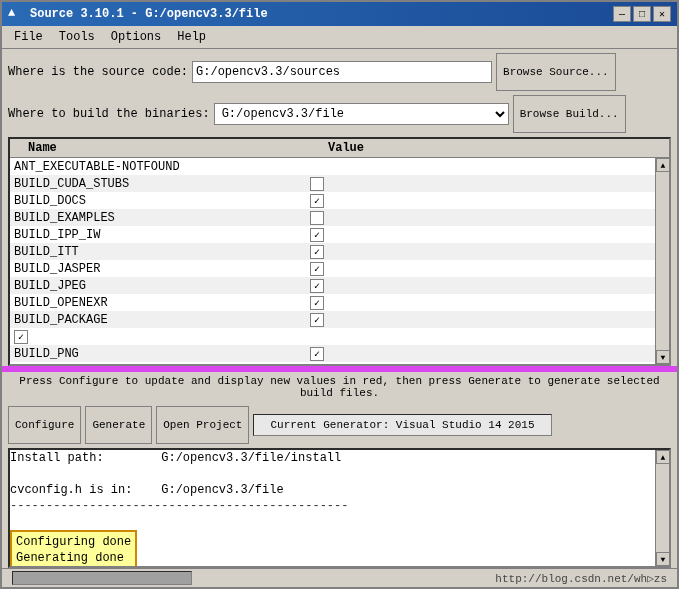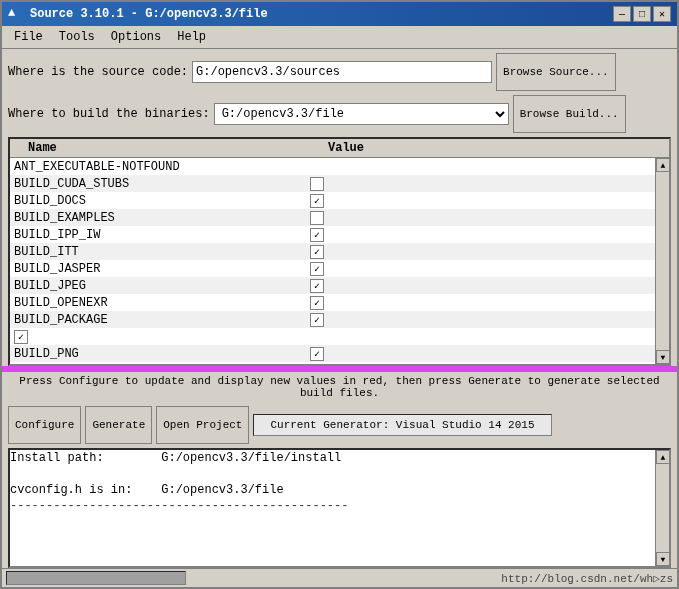--- a/index.html
+++ b/index.html
@@ -232,21 +232,21 @@
     .log-separator { color: #333; }
     .highlighted-block {
       background: #ffff99;
       border: 2px solid #cc8800;
       padding: 2px 4px;
       display: inline-block;
     }
     .bottom-status {
       display: flex;
       align-items: center;
-      padding: 2px 4px;
+      padding: 2px 10px;
       background: #d4d0c8;
       border-top: 1px solid #808080;
       justify-content: space-between;
     }
     .progress-bar-area {
       width: 180px;
       height: 14px;
       background: #a0a0a0;
       border: 1px inset #808080;
     }
@@ -398,20 +398,23 @@
     <div class="generator-label">Current Generator: Visual Studio 14 2015</div>
   </div>
 
   <div class="log-area">
     <div class="log-content">
       <div class="log-line">Install path:&nbsp;&nbsp;&nbsp;&nbsp;&nbsp;&nbsp;&nbsp;&nbsp;G:/opencv3.3/file/install</div>
       <div class="log-line">&nbsp;</div>
       <div class="log-line">cvconfig.h is in:&nbsp;&nbsp;&nbsp;&nbsp;G:/opencv3.3/file</div>
       <div class="log-line log-separator">-----------------------------------------------</div>
       <div class="log-line">&nbsp;</div>
+      <div class="log-line">
+        <span class="highlighted-block">Configuring done<br>Generating done</span>
+      </div>
     </div>
     <div class="scroll-bar">
       <div class="scroll-btn">▲</div>
       <div class="scroll-track"></div>
       <div class="scroll-btn">▼</div>
     </div>
   </div>
 
   <div class="bottom-status">
     <div class="progress-bar-area"></div>

